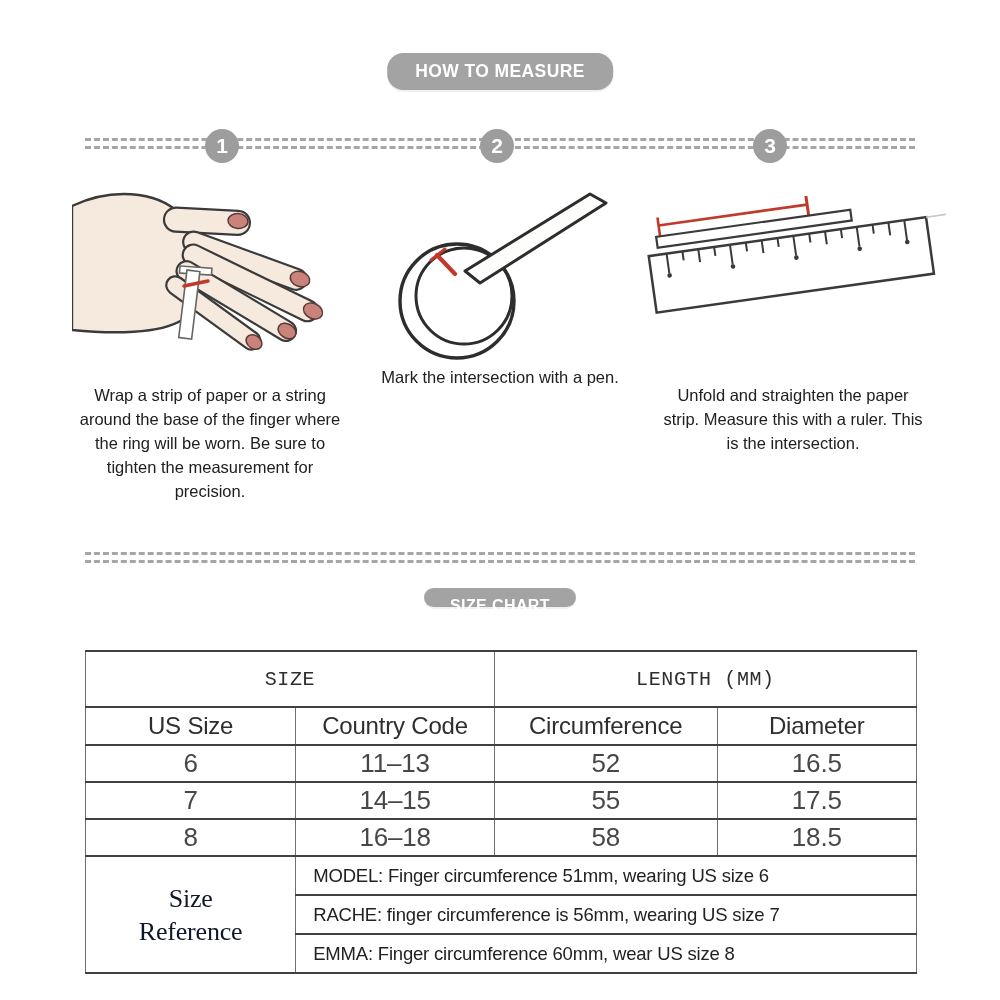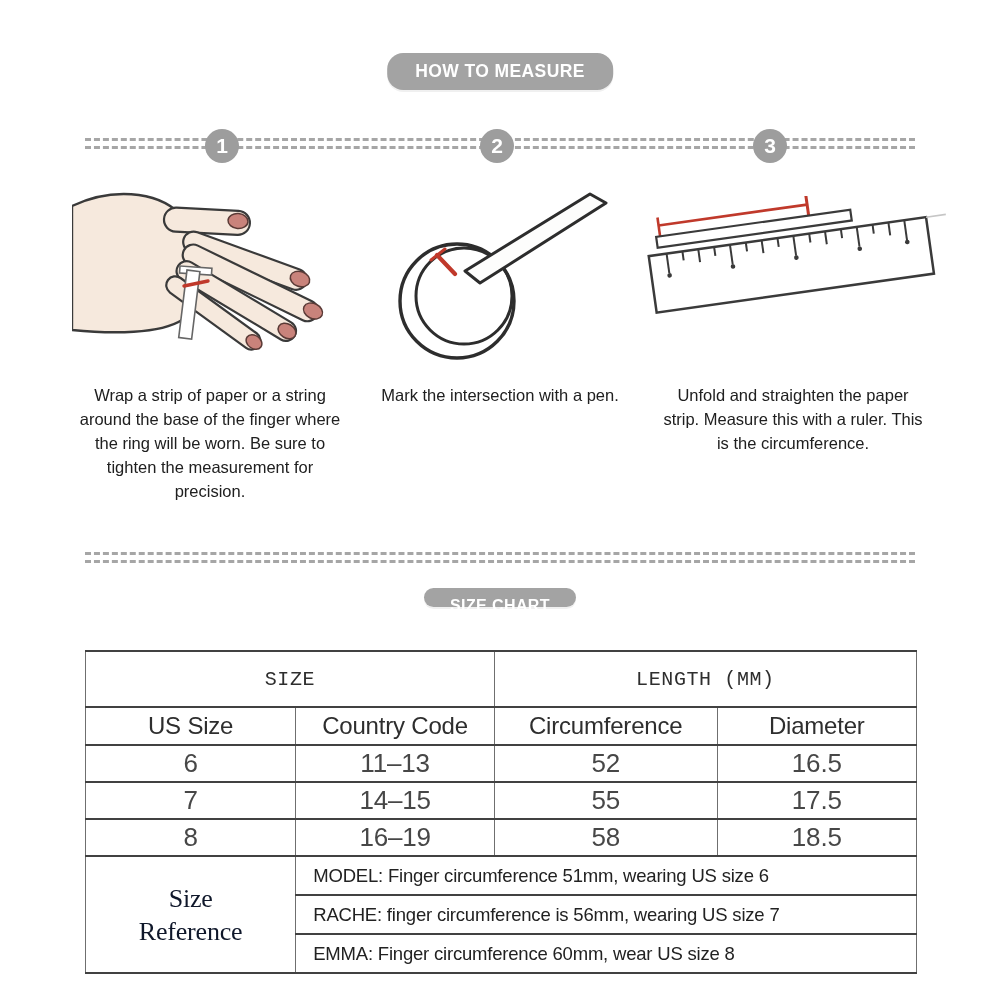--- a/index.html
+++ b/index.html
@@ -27,21 +27,21 @@
   .sc-1 { left:120px; } .sc-2 { left:395px; } .sc-3 { left:668px; }
 
   .illus { position:absolute; }
   .illus-hand  { left:72px;  top:180px; }
   .illus-loop  { left:393px; top:170px; }
   .illus-ruler { left:645px; top:196px; }
 
   .caption { position:absolute; width:264px; text-align:center;
              font-size:16.5px; line-height:24px; color:#202020; }
   .cap-1 { left:78px;  top:383px; }
-  .cap-2 { left:368px; top:383px; }
+  .cap-2 { left:368px; top:365px; }
   .cap-3 { left:661px; top:383px; }
 
   
   .size-table { position:absolute; left:85px; top:650px; width:832px;
                 border-collapse:collapse; table-layout:fixed;
                 font-stretch:condensed; letter-spacing:-0.2px; }
   .size-table td { border-style:solid; border-color:#414141 #6f6f6f;
                    border-width:2px 1.4px; text-align:center; vertical-align:middle;
                    background:#ffffff; color:#2e2e2e; overflow:hidden; }
   td.group-h { height:56px; font-size:20px; font-weight:500; letter-spacing:.6px;font-family:Liberation Mono, monospace; }
@@ -133,21 +133,21 @@
           <circle cx="90" cy="81" r="2.3"></circle>
         <circle cx="154" cy="81" r="2.3"></circle>
           <circle cx="218" cy="81" r="2.3"></circle>
         <circle cx="266" cy="81" r="2.3"></circle>
       </g>
     </g>
   </svg>
 
   <div class="caption cap-1">Wrap a strip of paper or a string around the base of the finger where the ring will be worn. Be sure to tighten the measurement for precision.</div>
   <div class="caption cap-2">Mark the intersection with a pen.</div>
-  <div class="caption cap-3">Unfold and straighten the paper strip. Measure this with a ruler. This is the circumference.</div>
+  <div class="caption cap-3">Unfold and straighten the paper strip. Measure this with a ruler. This is the intersection.</div>
 
   <div class="dashed-rule rule-2"></div>
 
   <div class="badge badge-mid">
     <span>SIZE CHART</span>
   </div>
 
   <table class="size-table">
     <colgroup>
       <col style="width:25.3%">
@@ -173,21 +173,21 @@
         <td class="data">16.5</td>
       </tr>
       <tr>
         <td class="data">7</td>
         <td class="data">14–15</td>
         <td class="data">55</td>
         <td class="data">17.5</td>
       </tr>
       <tr>
         <td class="data">8</td>
-        <td class="data">16–19</td>
+        <td class="data">16–18</td>
         <td class="data">58</td>
         <td class="data">18.5</td>
       </tr>
       <tr>
         <td class="ref-label" rowspan="3">
           <div style="max-width:130px;margin:0 auto;">Size Reference</div>
         </td>
         <td class="ref-note" colspan="3">MODEL: Finger circumference 51mm, wearing US size 6</td>
       </tr>
       <tr>

